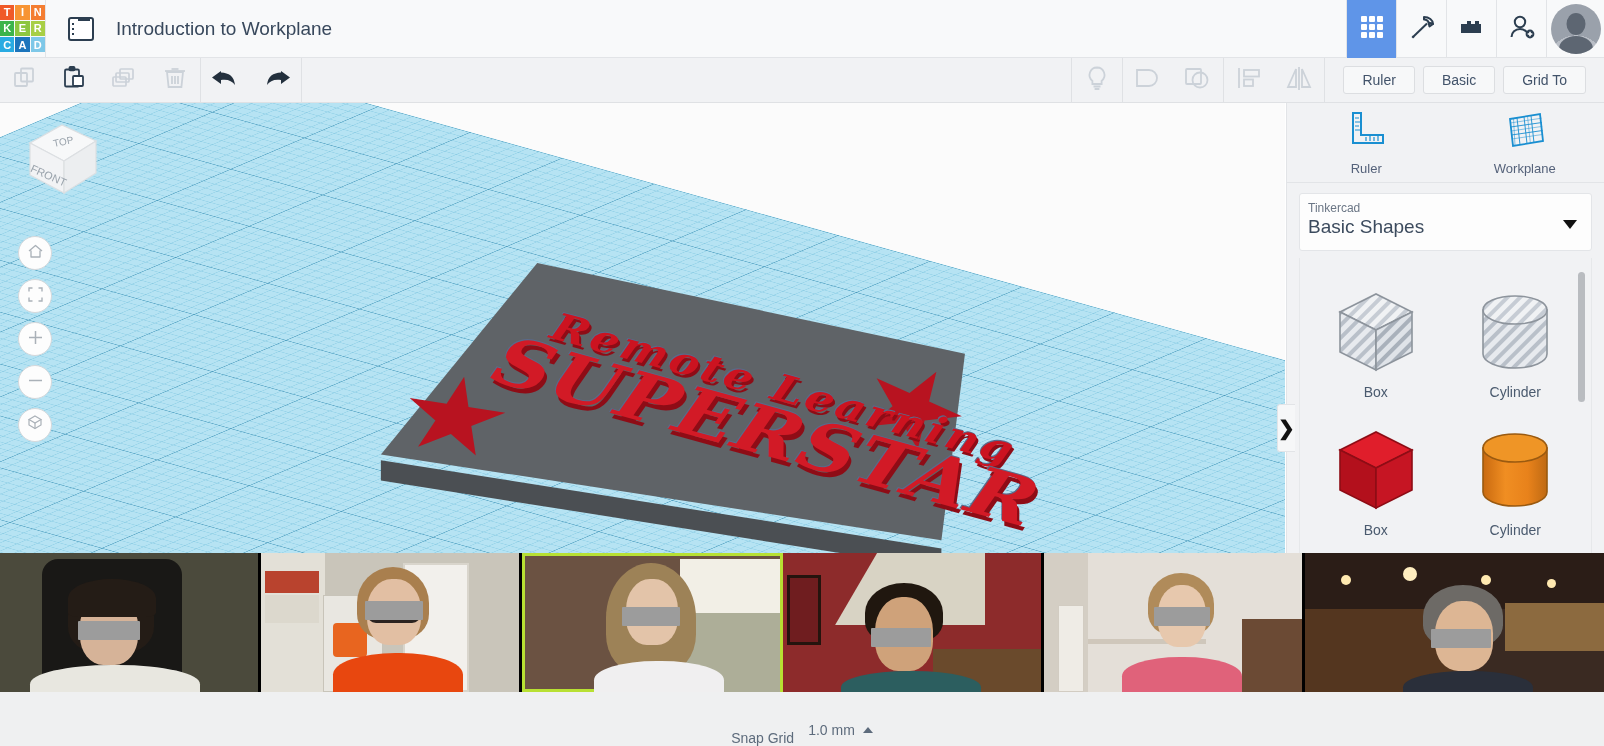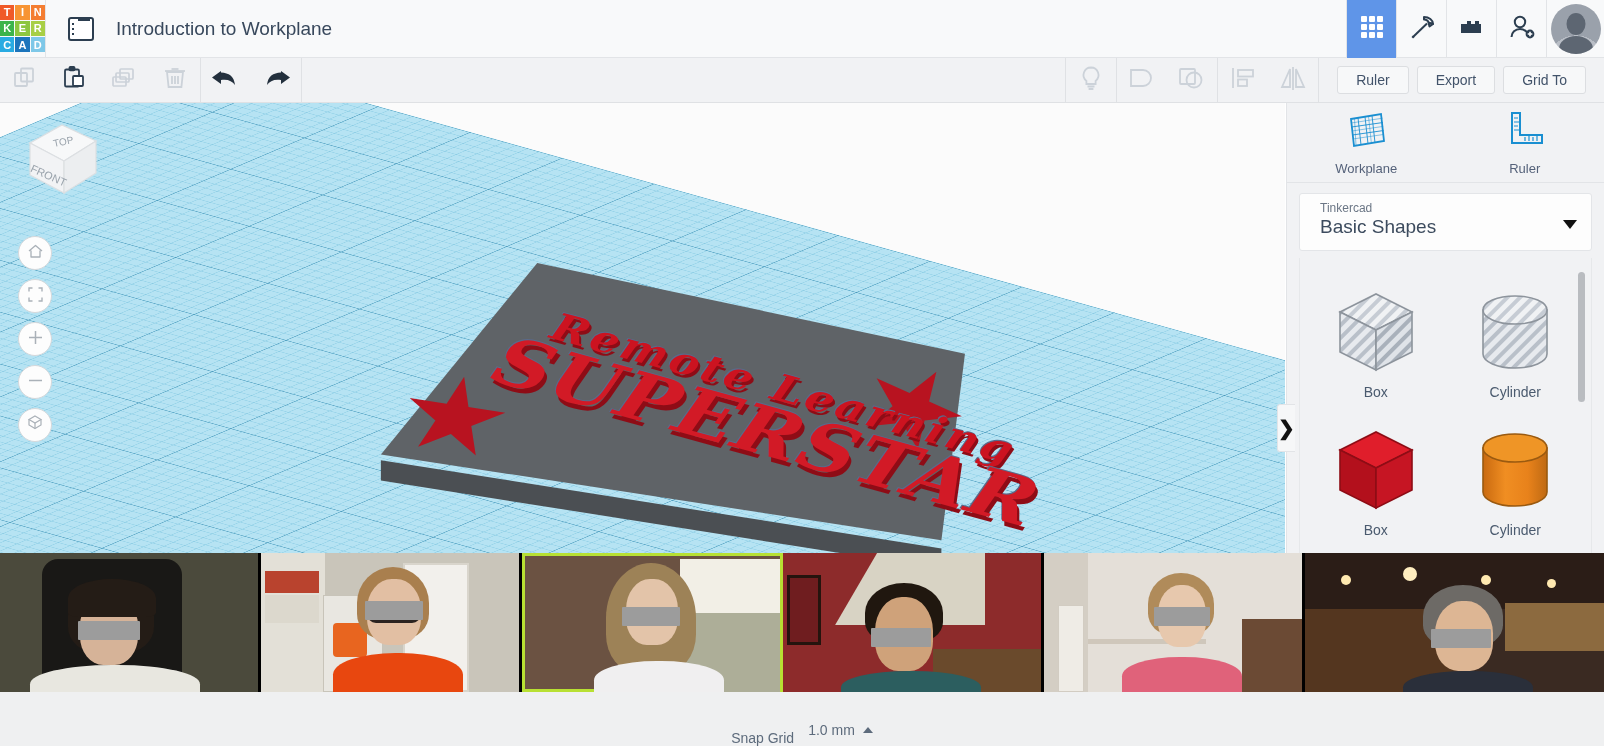--- a/index.html
+++ b/index.html
@@ -160,21 +160,21 @@
     background: #f1f2f4; border-left: 1px solid #e2e4e7;
   }
   .rp-tools {
     height: 80px; display: flex; align-items: center; justify-content: space-around;
     background: #f1f2f4; border-bottom: 1px solid #e2e4e7;
   }
   .rp-tool { width: 120px; text-align: center; }
   .rp-tool .lbl { font-size: 13px; color: #55627a; margin-top: 6px; }
   .dropdown {
     margin: 10px 12px 0 12px; height: 58px; background: #fdfdfd;
-    border: 1px solid #e3e5e8; border-radius: 3px; padding: 7px 20px; position: relative;
+    border: 1px solid #e3e5e8; border-radius: 3px; padding: 7px 8px; position: relative;
   }
   .dropdown .sub { font-size: 12px; color: #6b7685; }
   .dropdown .main { font-size: 19px; color: #3c4b5e; margin-top: 1px; }
   .caret {
     position: absolute; right: 14px; top: 26px;
     width: 0; height: 0; border-left: 7px solid transparent;
     border-right: 7px solid transparent; border-top: 9px solid #111;
   }
   .shapes {
     position: absolute; left: 12px; top: 155px; right: 12px; bottom: 0;
@@ -428,21 +428,21 @@
               <path d="M15 2 v23"></path>
               <path d="M18 4 L26 22 h-8 z"></path>
           </g>
         </svg>
       </span>
     </div>
     <div class="tb-sep"></div>
 
     <div style="width:18px"></div>
     <div class="txt-btn">Ruler</div>
-    <div class="txt-btn">Export</div>
+    <div class="txt-btn">Basic</div>
     <div class="txt-btn">Grid To</div>
     <div style="width:10px"></div>
   </div>
 
   <div class="canvas">
     <div class="workplane"></div>
 
     <div class="plaque">
       <div class="plaque-side"></div>
       <div class="plaque-top"></div>
@@ -506,46 +506,46 @@
               <path d="M9 9 V14.5"></path>
           </g>
         </svg>
       </span>
     </div>
   </div>
 
   <div class="rpanel">
 
     <div class="rp-tools">
-      <div class="rp-tool">
-        <span>
-          <svg width="44" height="42" viewBox="0 0 44 42">
-            <g stroke="#1a8fd1" fill="none">
-              <polygon points="7,10 37,5 40,32 10,37" stroke-width="1.8"></polygon>
-              <path d="M14,8.8 L17,35.8 M21,7.8 L24,34.8 M28,6.6 L31,33.8" stroke-width="0.9"></path>
-              <path d="M7.6,18 L39,13.5 M8.4,26 L39.6,21.5" stroke-width="0.9"></path>
-              <path d="M10.5,9.4 L12,36.5 M24.5,7.2 L27.4,34.4 M7.2,14 L38.6,9.2 M8,22 L39.2,17.4 M8.8,30 L40,25.4" stroke-width="0.5"></path>
-            </g>
-          </svg>
-        </span>
-        <div class="lbl">Workplane</div>
-      </div>
       <div class="rp-tool">
         <span>
           <svg width="42" height="42" viewBox="0 0 42 42">
             <g stroke="#1a8fd1" fill="none" stroke-width="2">
               <path d="M8 4 h8 v22 h22 v8 H8 z"></path>
             </g>
             <g stroke="#1a8fd1" stroke-width="1.2">
               <path d="M10 9 h4 M10 13 h6 M10 17 h4 M10 21 h6"></path>
               <path d="M21 32 v-4 M25 32 v-6 M29 32 v-4 M33 32 v-6"></path>
             </g>
           </svg>
         </span>
         <div class="lbl">Ruler</div>
+      </div>
+      <div class="rp-tool">
+        <span>
+          <svg width="44" height="42" viewBox="0 0 44 42">
+            <g stroke="#1a8fd1" fill="none">
+              <polygon points="7,10 37,5 40,32 10,37" stroke-width="1.8"></polygon>
+              <path d="M14,8.8 L17,35.8 M21,7.8 L24,34.8 M28,6.6 L31,33.8" stroke-width="0.9"></path>
+              <path d="M7.6,18 L39,13.5 M8.4,26 L39.6,21.5" stroke-width="0.9"></path>
+              <path d="M10.5,9.4 L12,36.5 M24.5,7.2 L27.4,34.4 M7.2,14 L38.6,9.2 M8,22 L39.2,17.4 M8.8,30 L40,25.4" stroke-width="0.5"></path>
+            </g>
+          </svg>
+        </span>
+        <div class="lbl">Workplane</div>
       </div>
     </div>
 
     <div class="dropdown">
       <div class="sub">Tinkercad</div>
       <div class="main">Basic Shapes</div>
       <div class="caret"></div>
     </div>
 
     <div class="shapes">

